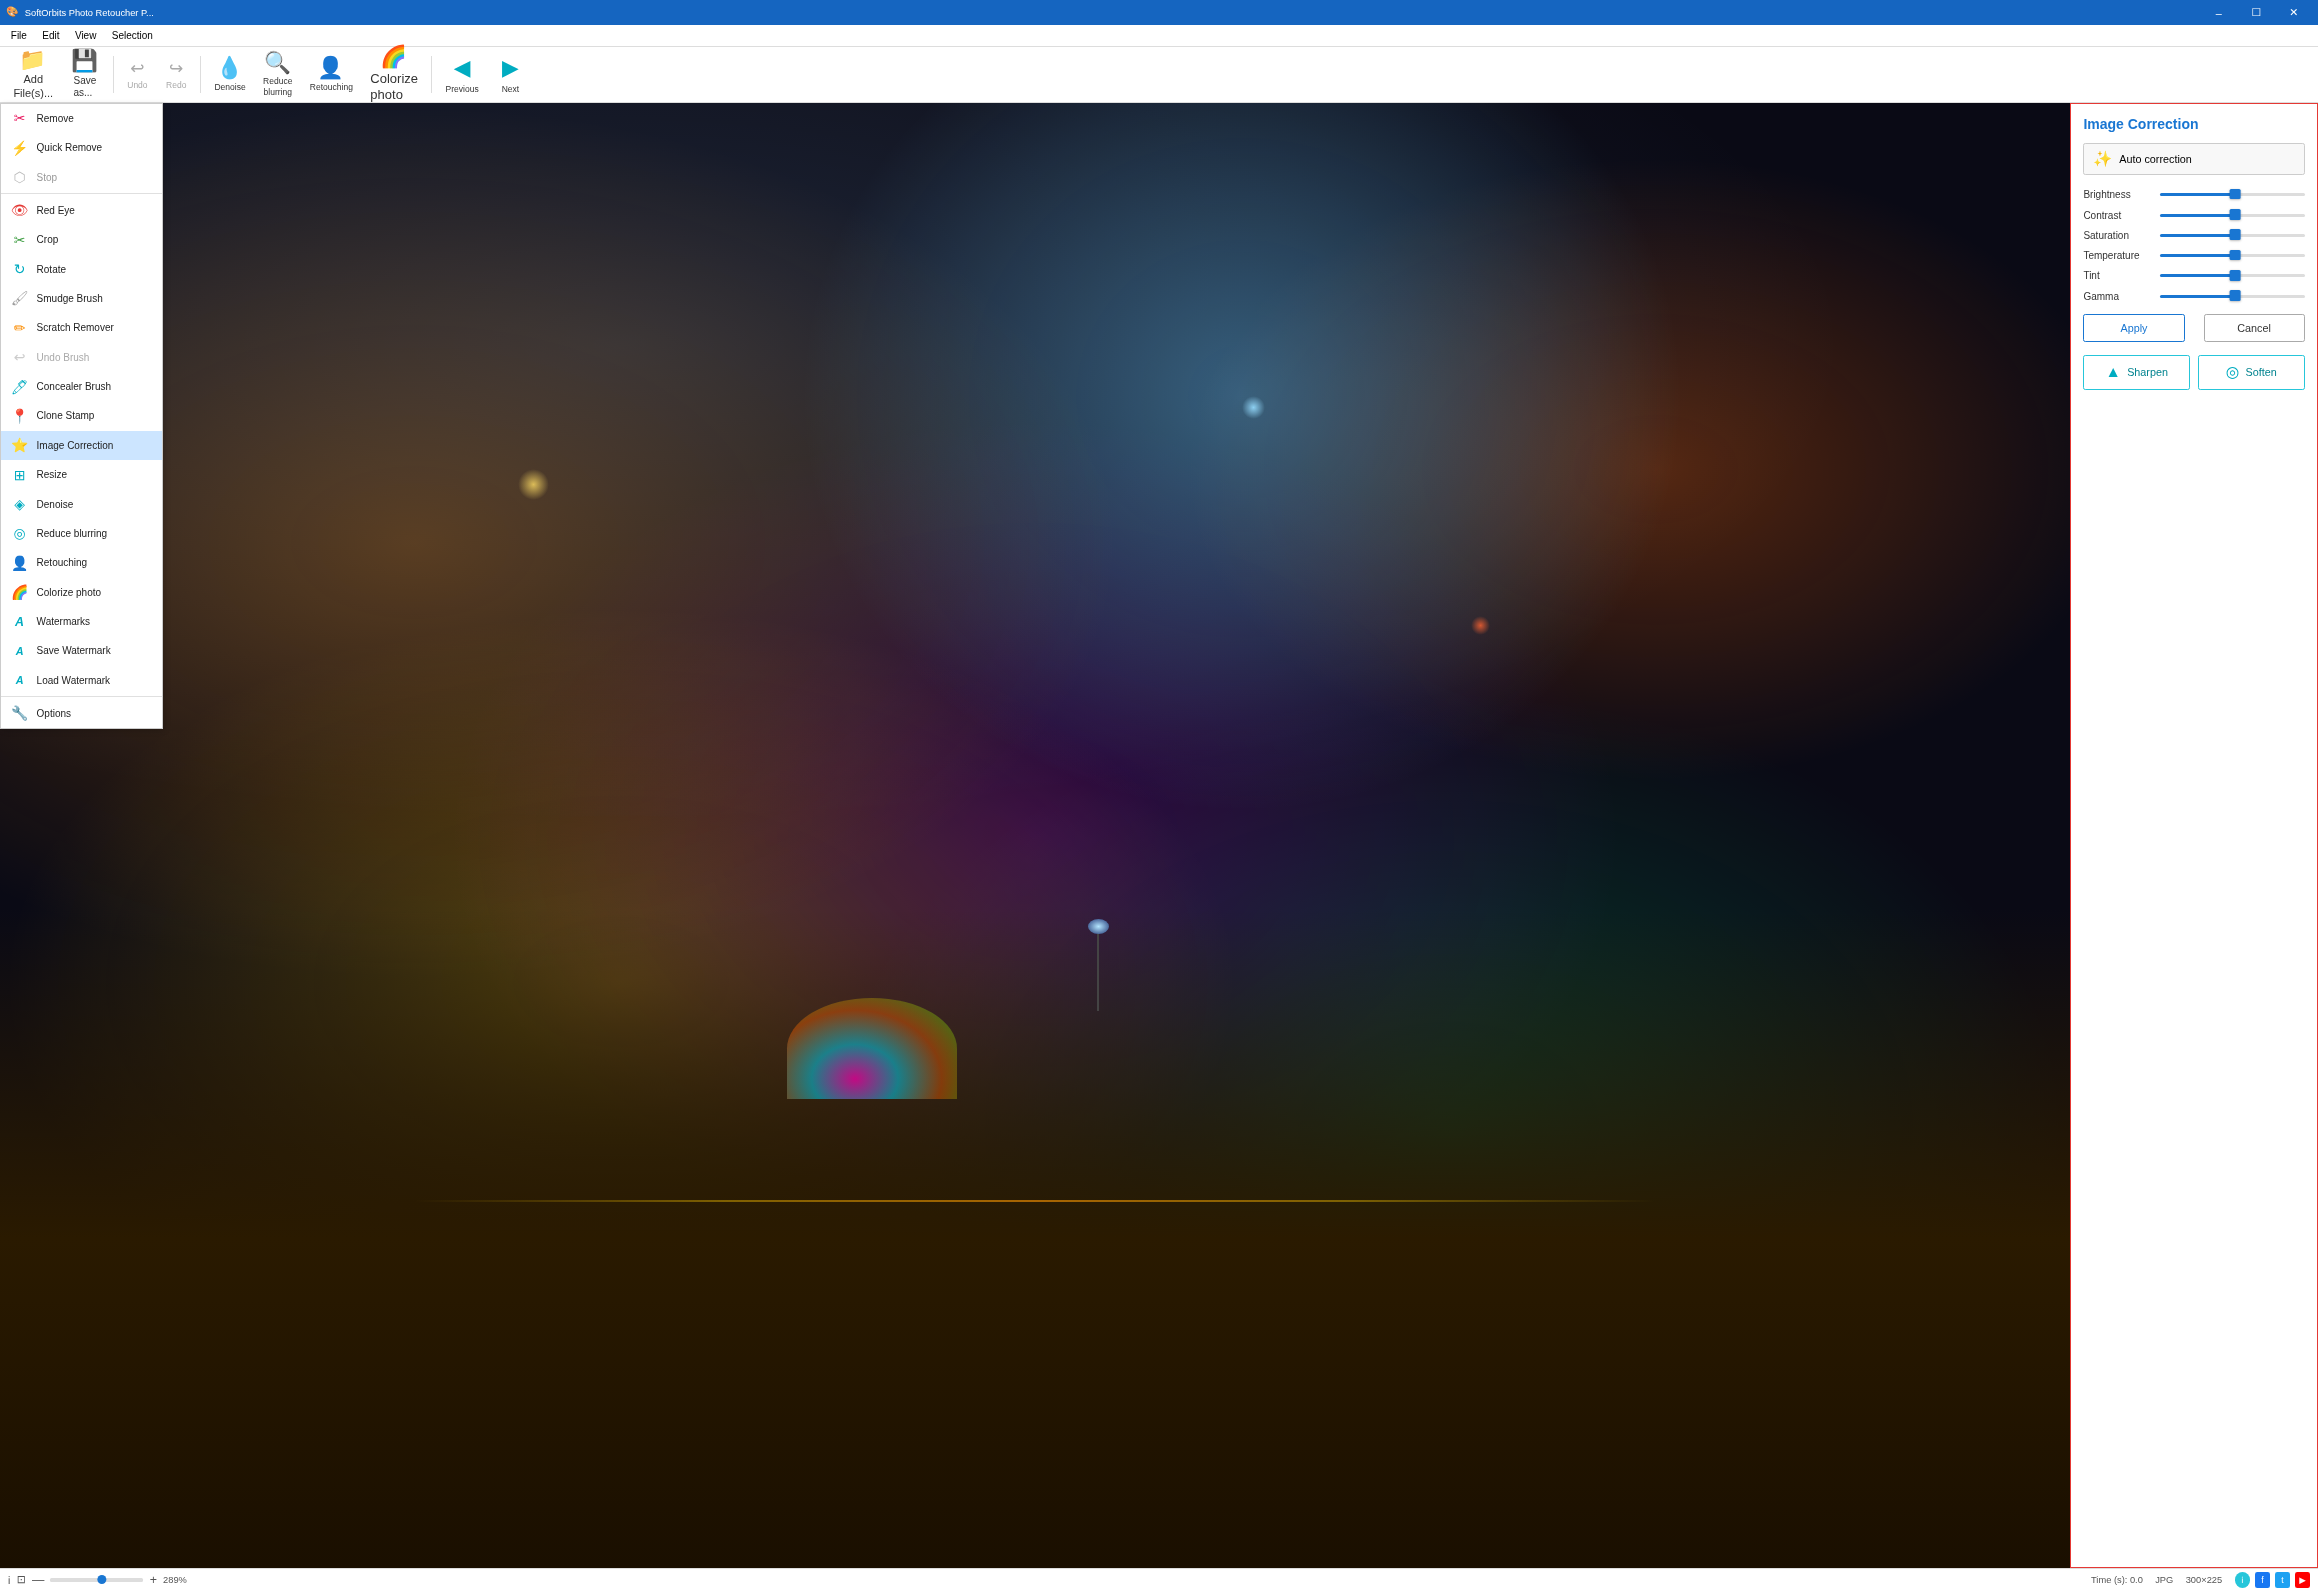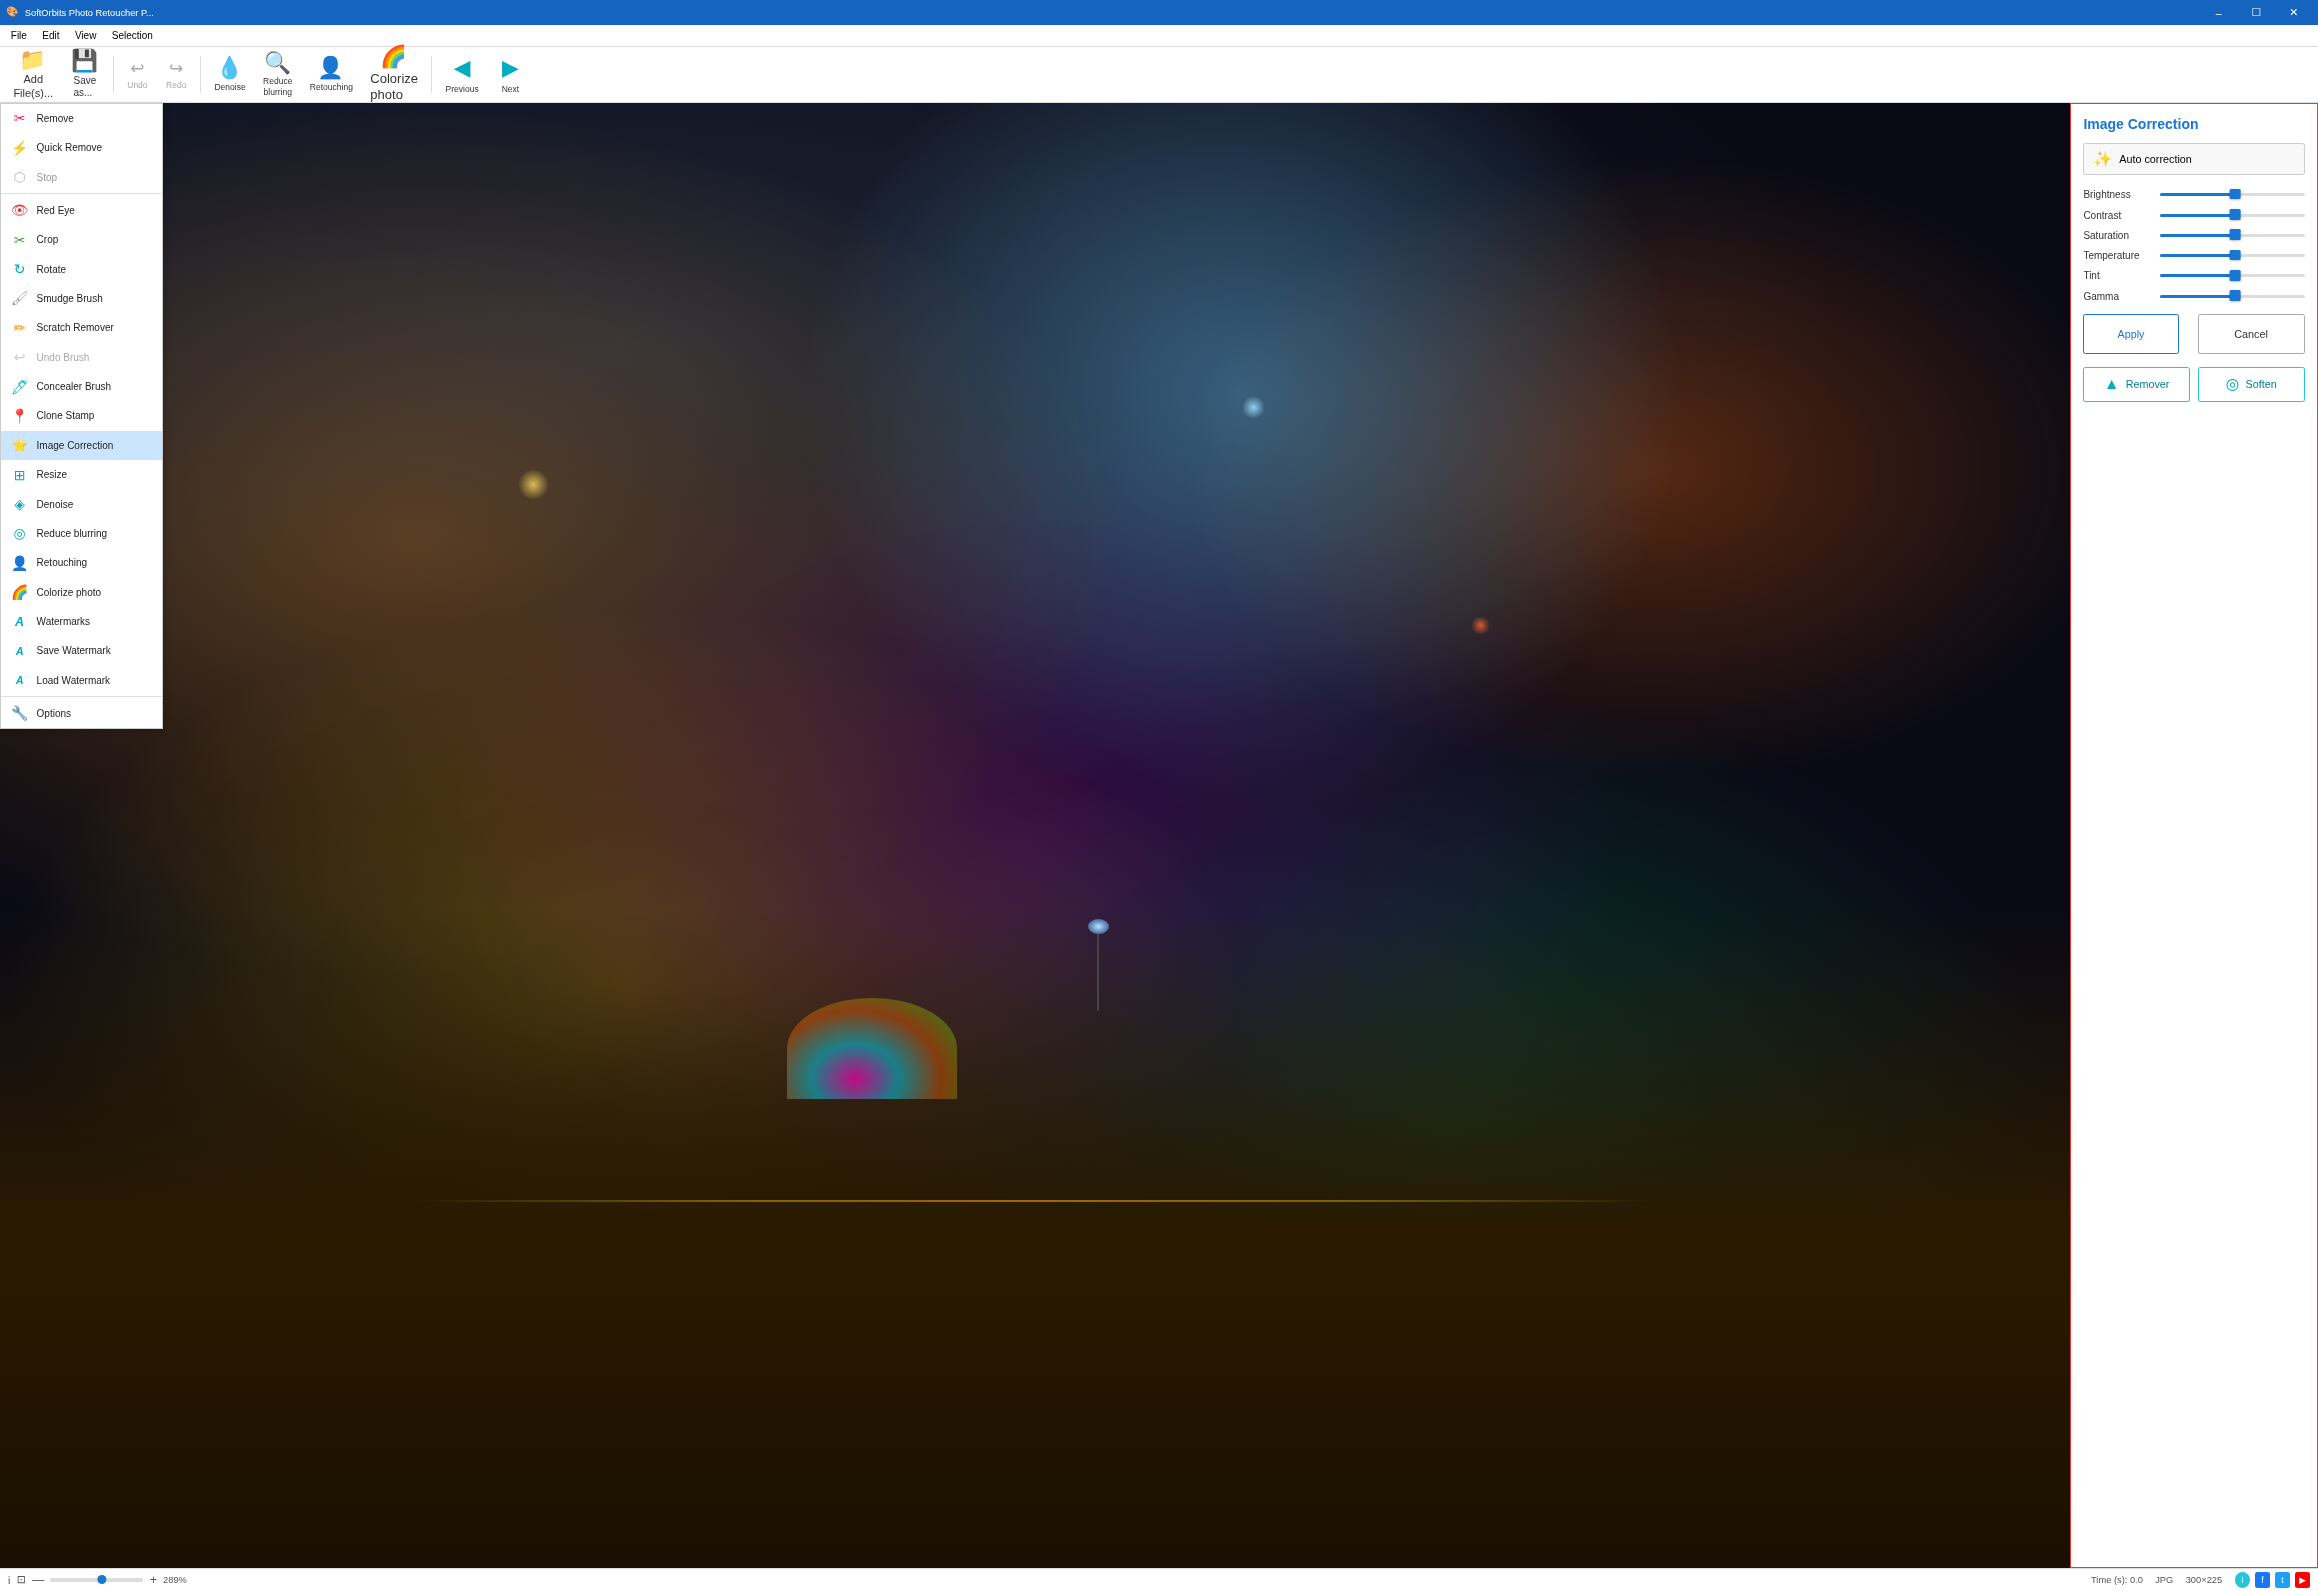--- a/index.html
+++ b/index.html
@@ -201,21 +201,21 @@
       background: white;
       border: 0.8px solid #1976d2;
       color: #1976d2;
       font-size: 10.8px;
       cursor: pointer;
       border-radius: 2.3px;
       font-weight: 500;
     }
     .cancel-btn {
       flex: 1;
-      padding: 13px;
+      padding: 7px;
       background: white;
       border: 0.8px solid #aaa;
       color: #333;
       font-size: 10.8px;
       cursor: pointer;
       border-radius: 2.3px;
     }
     .effect-buttons {
       display: flex;
       gap: 7.7px;
@@ -508,21 +508,21 @@
     </div>
 
     <div class="action-buttons">
       <button class="apply-btn">Apply</button>
       <button class="cancel-btn">Cancel</button>
     </div>
 
     <div class="effect-buttons">
       <button class="effect-btn">
         <span class="btn-icon" style="color:#00acc1">▲</span>
-        <span>Remover</span>
+        <span>Sharpen</span>
       </button>
       <button class="effect-btn">
         <span class="btn-icon" style="color:#00acc1">◎</span>
         <span>Soften</span>
       </button>
     </div>
   </div>
 
 </div>
 

